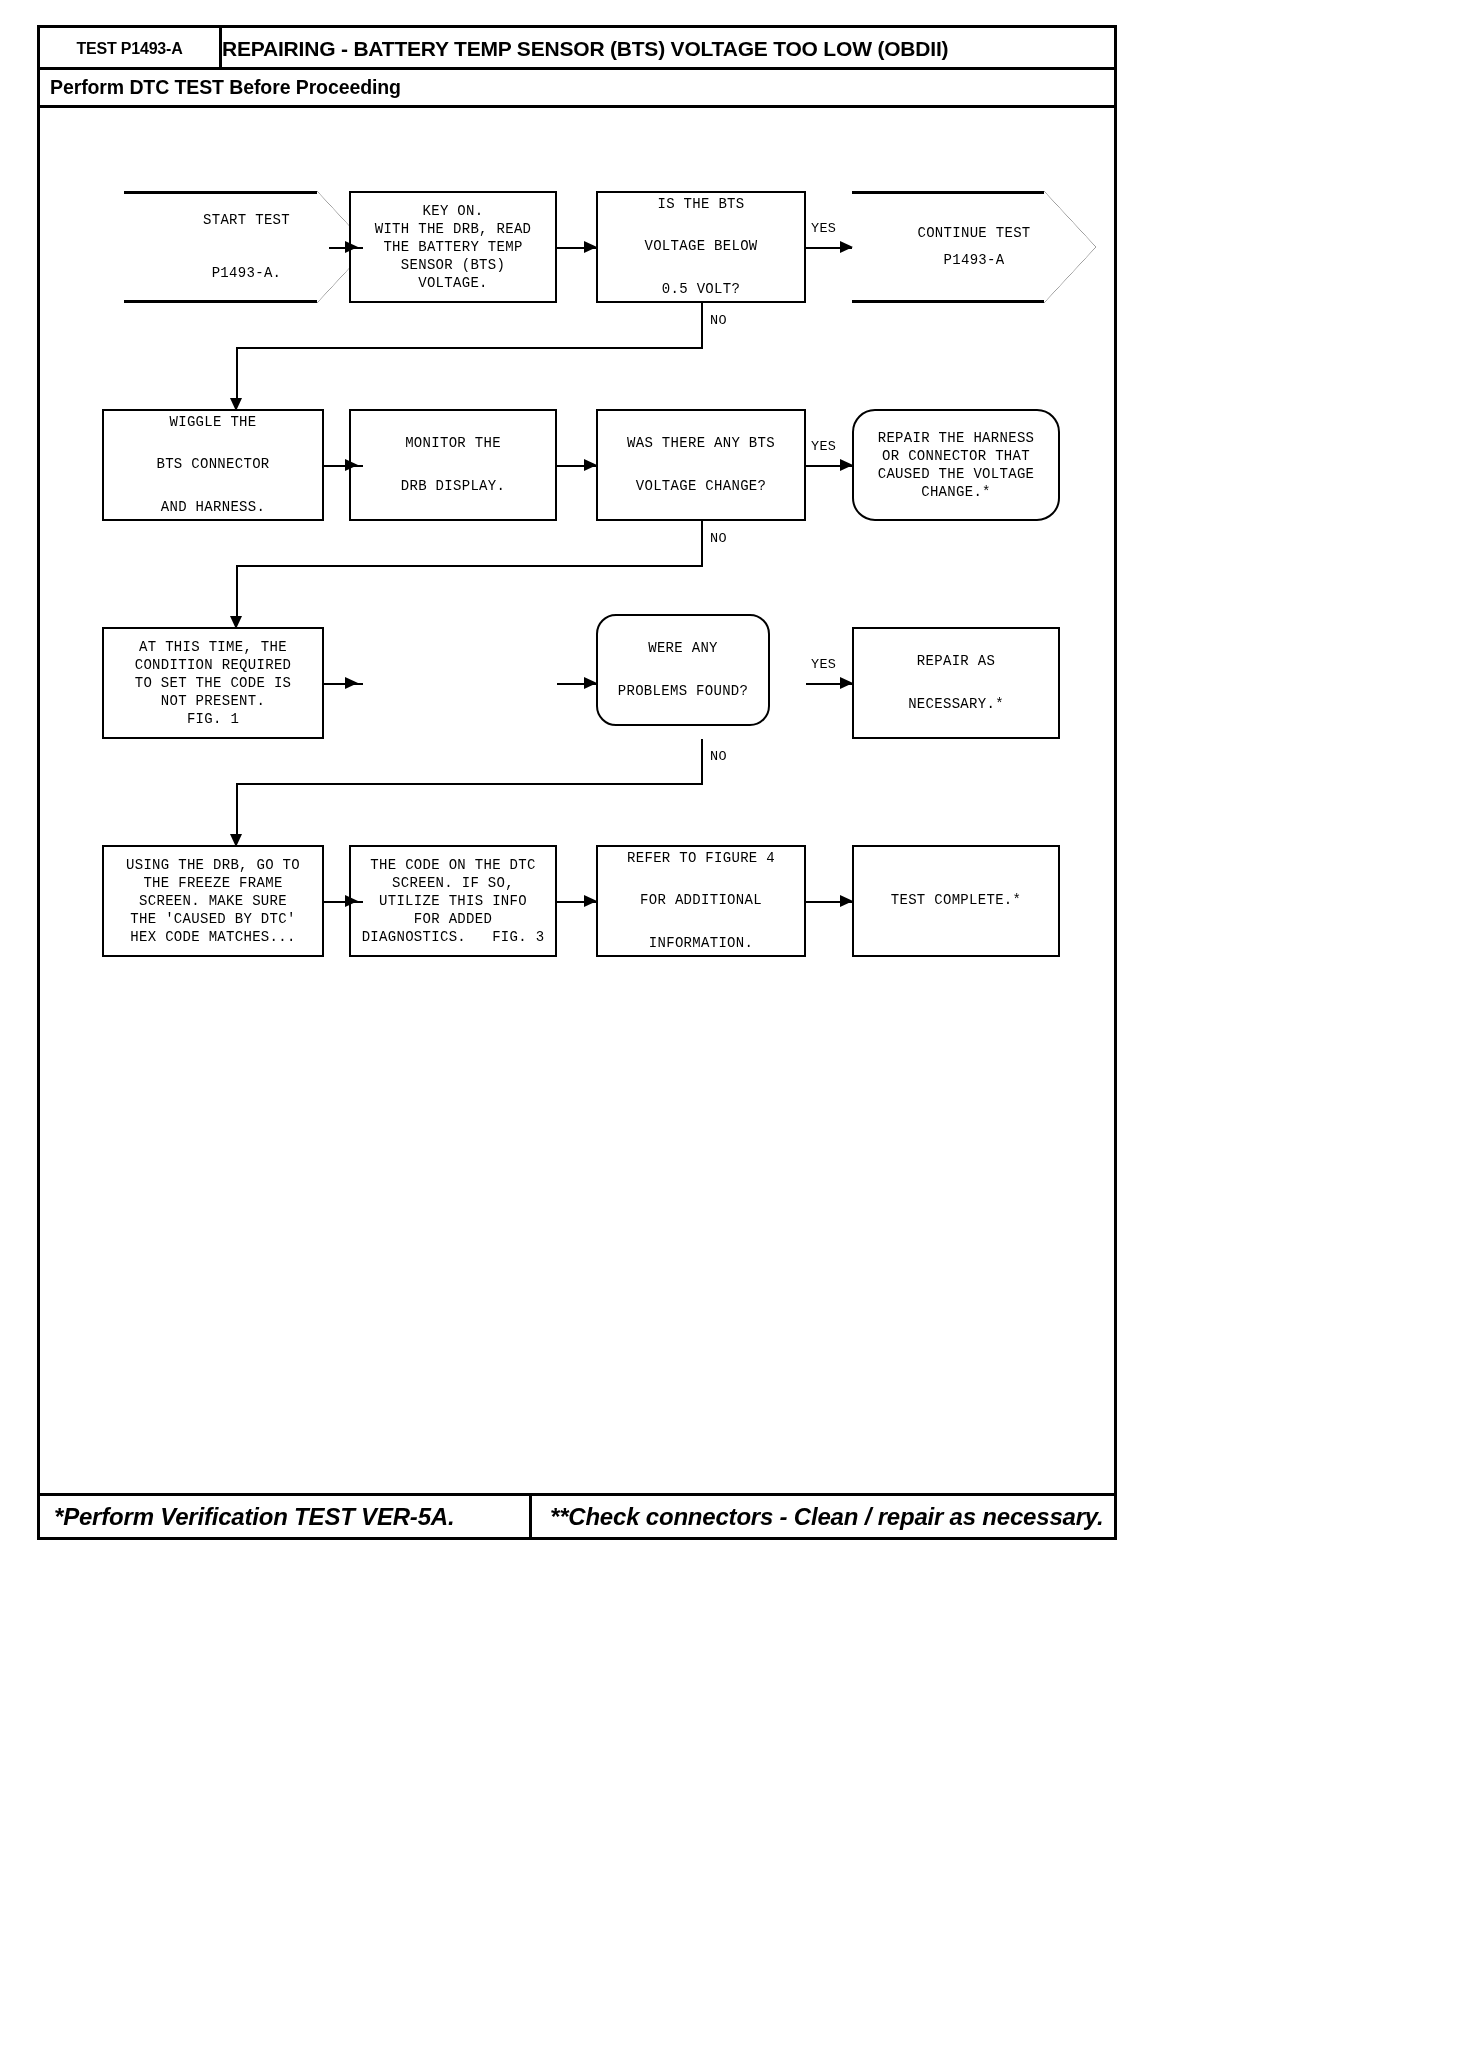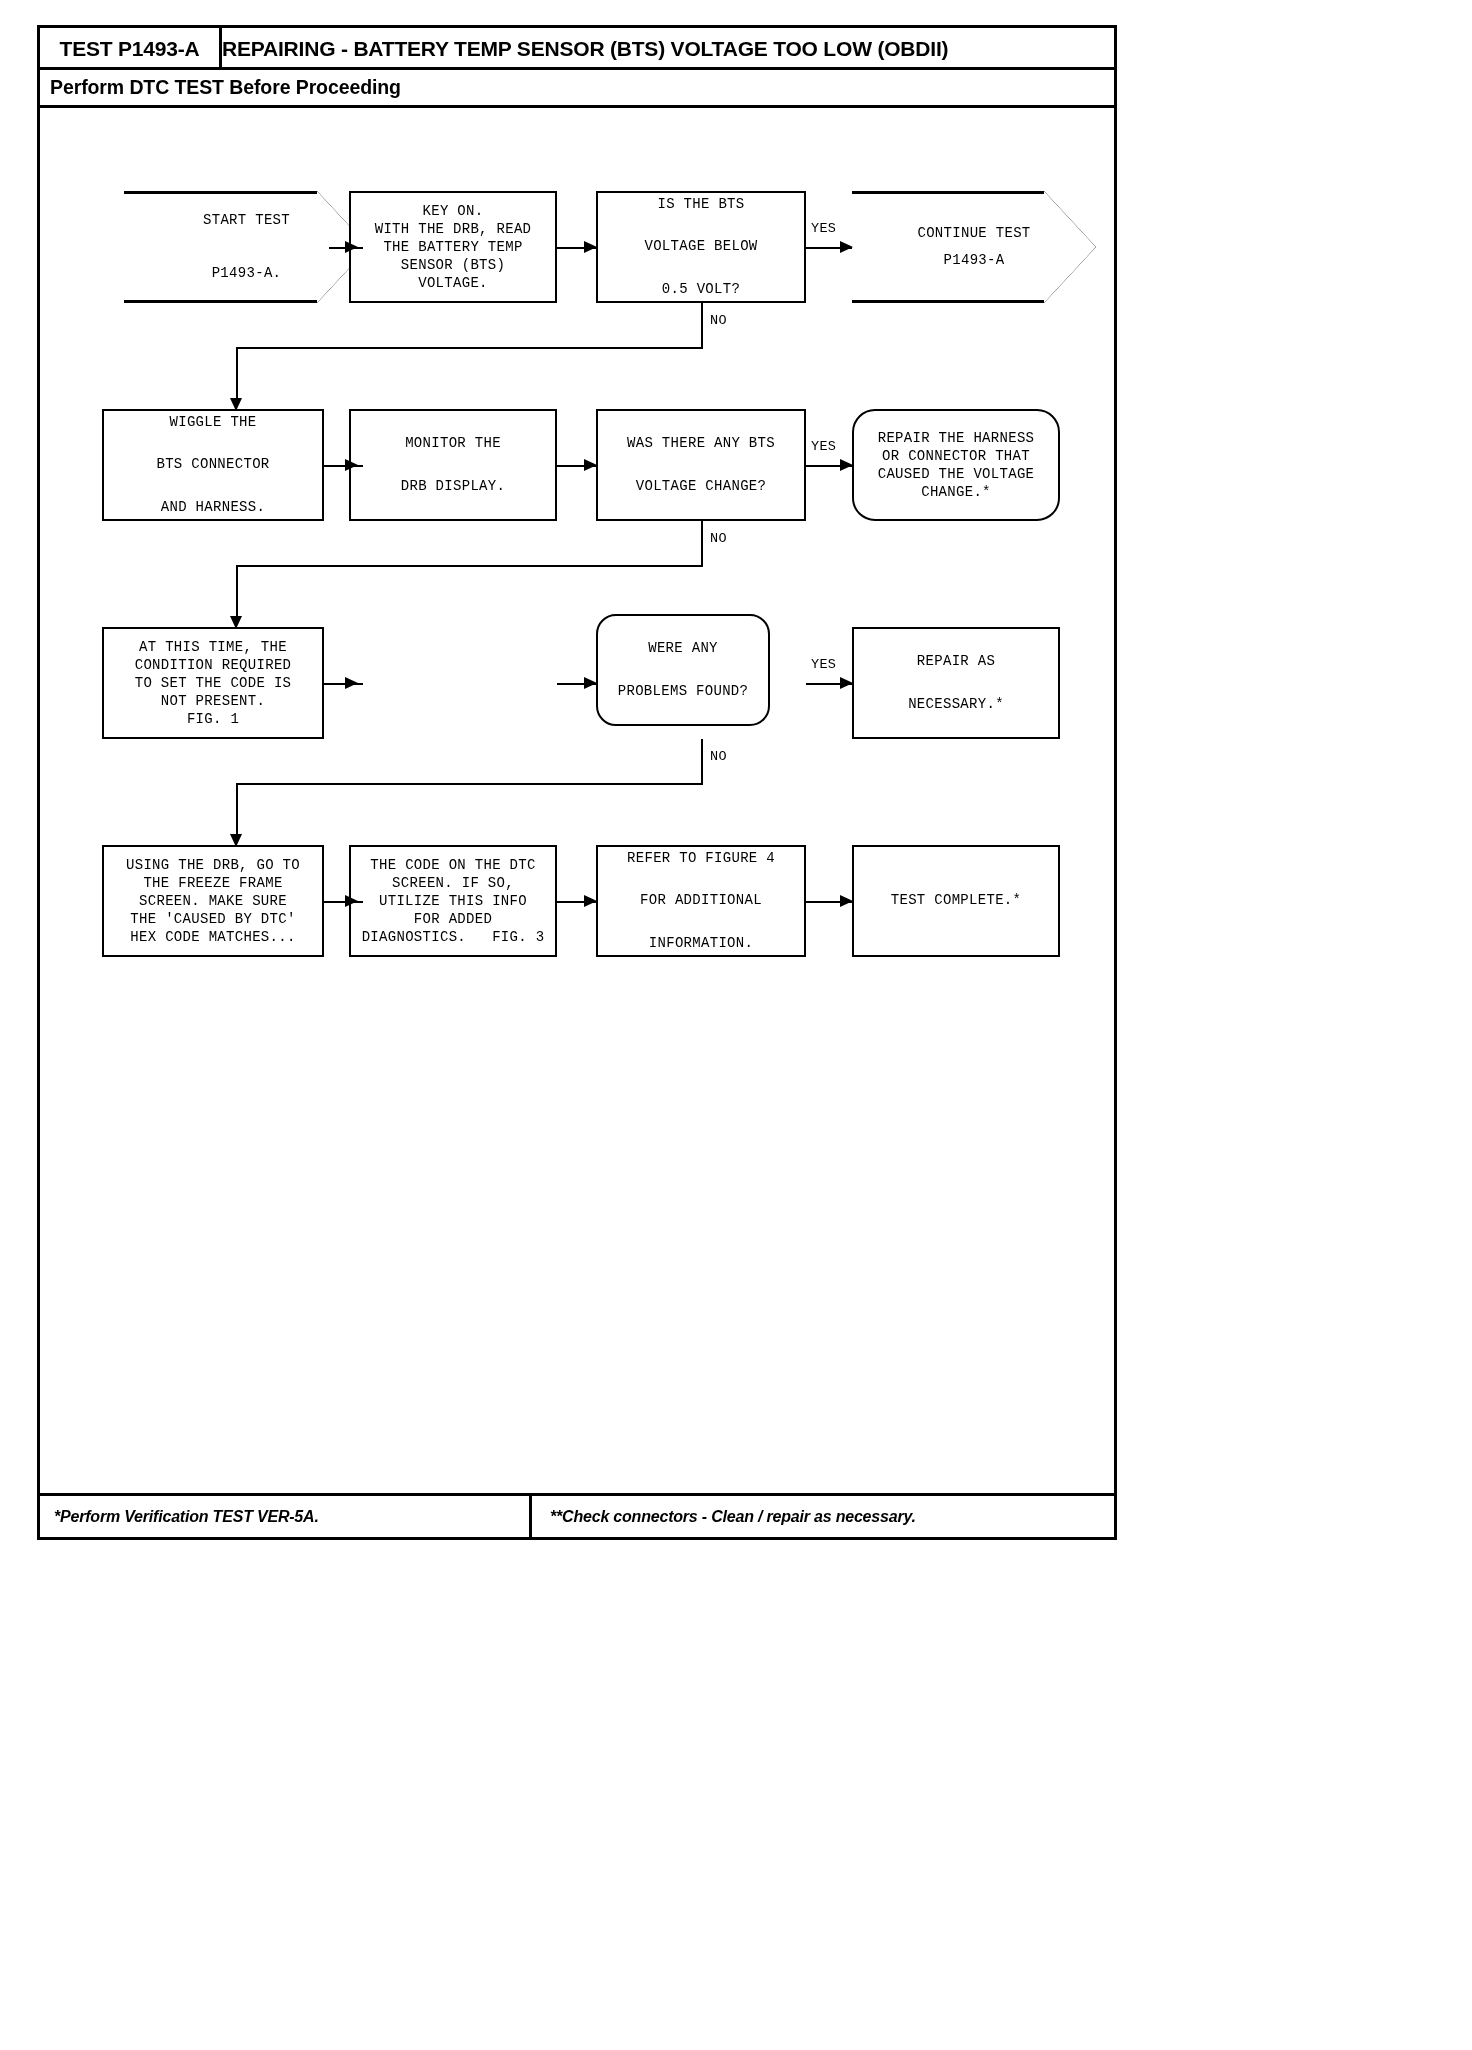--- a/index.html
+++ b/index.html
@@ -41,21 +41,21 @@
     position: absolute;
     left: 0; top: 0;
     width: 182px;
     height: 42px;
     box-sizing: border-box;
     border-right: 3px solid #000;
     display: flex;
     align-items: center;
     justify-content: center;
     font-weight: bold;
-    font-size: 21px;
+    font-size: 16px;
     letter-spacing: -0.2px;
     font-family: "Liberation Sans", sans-serif;
   }
   .hdr-title {
     position: absolute;
     left: 182px; top: 0;
     right: 0; height: 42px;
     display: flex;
     align-items: center;
     padding-left: 0;
@@ -184,21 +184,21 @@
     box-sizing: border-box;
     border-top: 3px solid #000;
     display: flex;
   }
   .footer-cell {
     box-sizing: border-box;
     display: flex;
     align-items: center;
     font-weight: bold;
     font-style: italic;
-    font-size: 16px;
+    font-size: 24px;
     letter-spacing: -0.2px;
     white-space: nowrap;
     text-align: center;
   }
   .footer-left {
     width: 492px;
     border-right: 3px solid #000;
     padding-left: 14px;
   }
   .footer-right {

